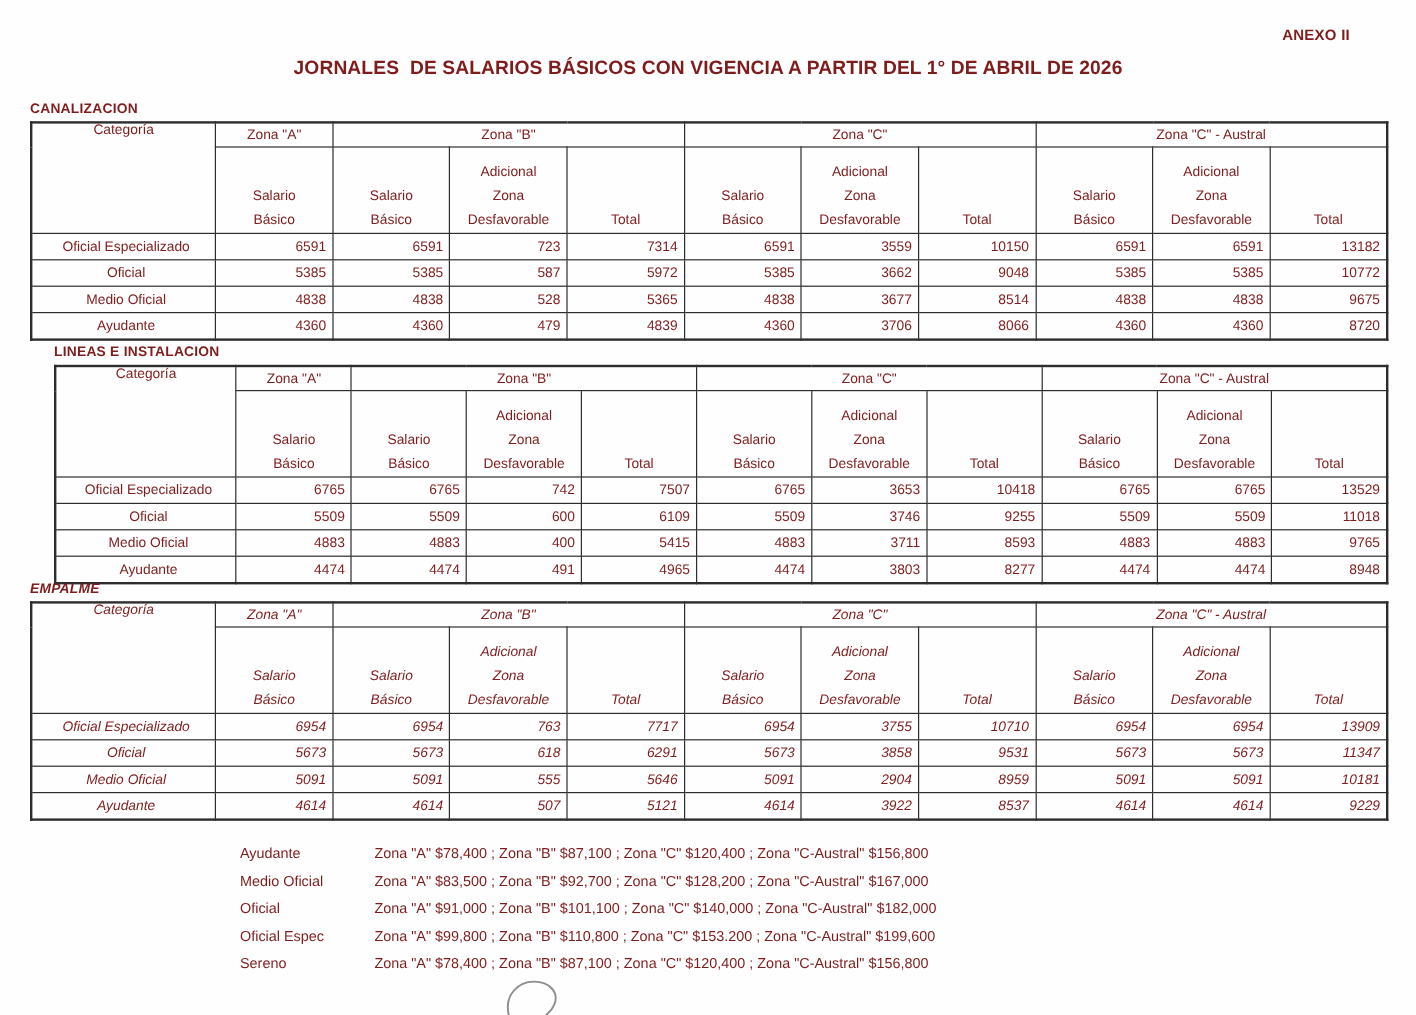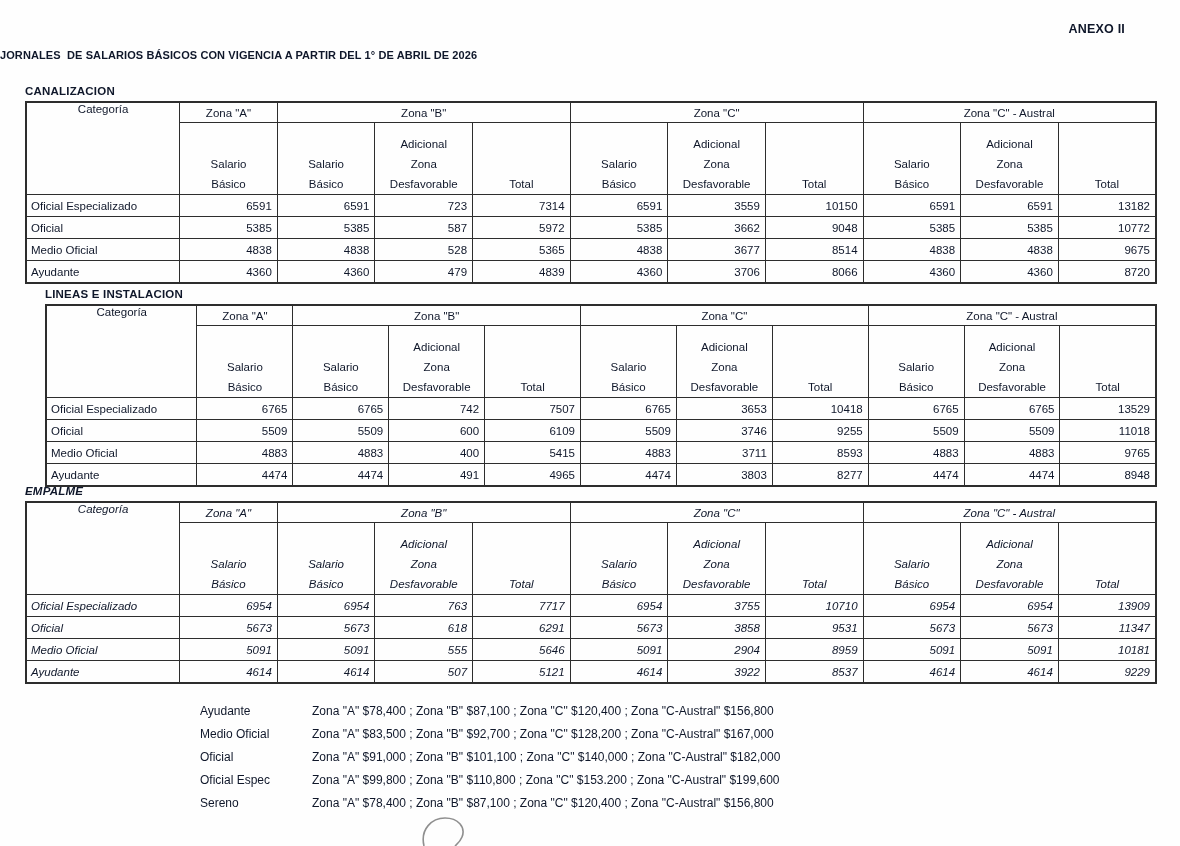--- a/index.html
+++ b/index.html
@@ -1,31 +1,31 @@
 <!DOCTYPE html>
 <html><head>
 <meta charset="utf-8">
 <style>
   html,body{margin:0;padding:0;background:#e8e8e8;}
   .page{
     position:relative;
     width:1180px;height:846px;
     background:#fefefe;
     font-family:"Liberation Sans","DejaVu Sans",sans-serif;
-    color:#0f172a;
+    color:#7f1d1d;
     overflow:hidden;
     box-sizing:border-box;
   }
   .annex{
     position:absolute;top:22px;right:55px;
     font-size:12.5px;font-weight:bold;letter-spacing:.2px;
   }
   .doc-title{
     position:absolute;top:49px;left:0;width:100%;
-    font-size:11px;font-weight:bold;
+    text-align:center;font-size:16px;font-weight:bold;
     white-space:pre-wrap;letter-spacing:.1px;
   }
   .section{position:absolute;left:25px;right:23px;}
   .section-1{top:69px;margin-top:16px;}
   .section-2{top:288px;margin-left:20px;}
   .section-3{top:485px;font-style:italic;}
   .section-label{
     font-size:11.5px;font-weight:bold;margin-bottom:4px;letter-spacing:.2px;
   }
   table.salary{
@@ -43,21 +43,21 @@
   col.c-n{width:8.64%;}
   th.zone-group{height:19px;text-align:center;vertical-align:middle;}
   th.cat-head{
     text-align:center;vertical-align:top;padding-top:20px;font-size:11.5px;
   }
   th.sub-head{
     height:71px;text-align:center;vertical-align:bottom;
     padding-bottom:5px;white-space:pre-line;line-height:1.75;
   }
   tbody td{height:21px;}
-  tbody td.cat{text-align:left;padding-left:4px;}
+  tbody td.cat{text-align:center;padding-left:4px;}
   tbody td.num{text-align:right;padding-right:5px;}
   .footnote{position:absolute;left:25px;right:23px;top:700px;font-size:12px;}
   .footnote-intro{margin-bottom:4px;}
   .fn-row{display:flex;line-height:23px;margin-left:175px;}
   .fn-label{width:112px;flex:none;}
   .fn-text{flex:1;}
   .pen-mark{position:absolute;left:412px;top:815px;}
 </style>
 </head>
 <body>

